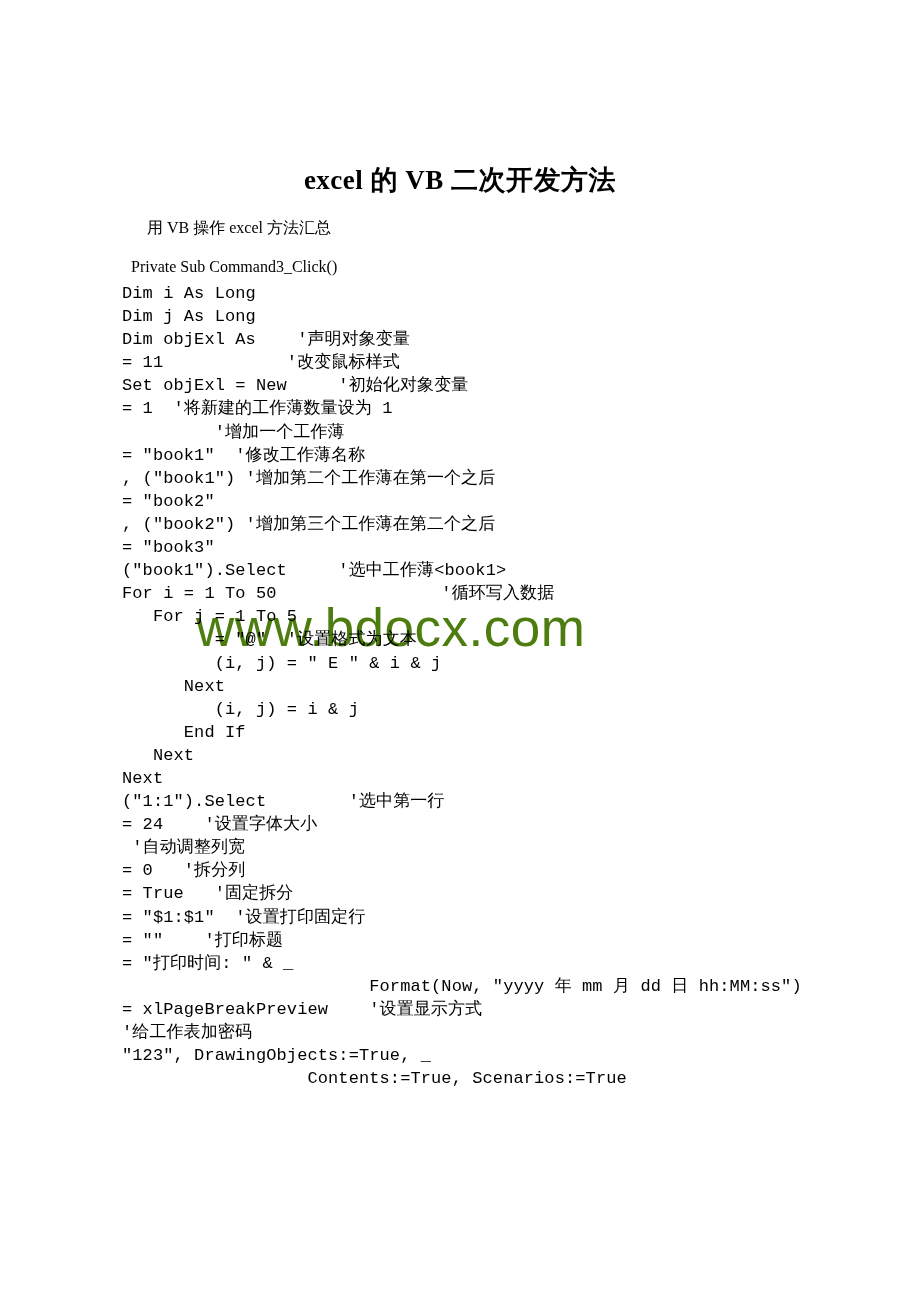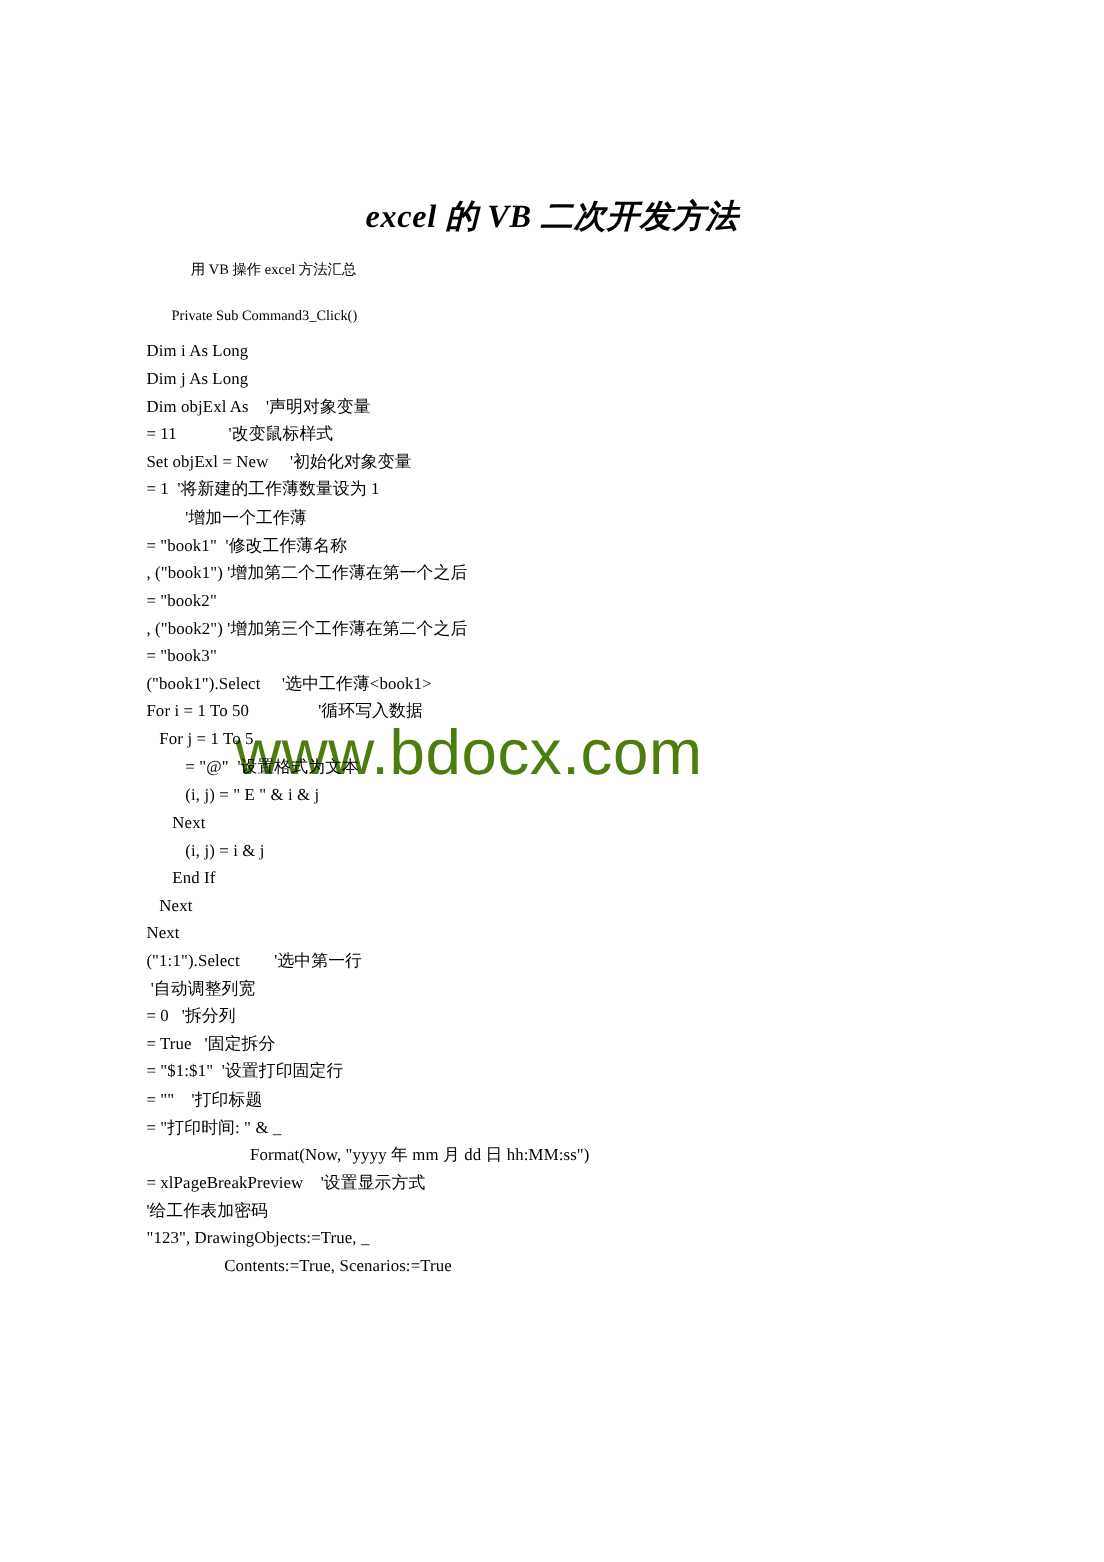--- a/index.html
+++ b/index.html
@@ -52,44 +52,42 @@
     position: absolute;
     left: 0;
     top: 145px;
     width: 920px;
     text-align: center;
     font-size: 27px;
     font-weight: bold;
     letter-spacing: 0.5px;
     line-height: 34px;
     white-space: nowrap;
-    font-style: italic;
   }
 
   
   .intro {
     position: absolute;
-    font-size: 12px;
+    font-size: 16px;
     line-height: 24px;
     white-space: pre;
-    margin-left: 12px;
   }
   .intro-1 { left: 147px; top: 200px; }
   .intro-2 { left: 131px; top: 239px; }
 
   
   #code {
     position: absolute;
     left: 122px;
     top: 282px;
     width: 790px;
   }
   .code-line {
-    font-family: Liberation Serif, serif;
-    font-size: 14px;
+    font-family: Liberation Mono, monospace;
+    font-size: 17px;
     line-height: 23.1px;
     height: 23.1px;
     white-space: pre;
     letter-spacing: 0.1px;
   }
 </style>
 </head>
 <body>
 
 <div id="page">
@@ -121,20 +119,21 @@
         <div class="code-line">For i = 1 To 50                '循环写入数据</div>
         <div class="code-line">   For j = 1 To 5</div>
         <div class="code-line">         = "@"  '设置格式为文本</div>
         <div class="code-line">         (i, j) = " E " &amp; i &amp; j</div>
         <div class="code-line">      Next</div>
         <div class="code-line">         (i, j) = i &amp; j</div>
         <div class="code-line">      End If</div>
         <div class="code-line">   Next</div>
         <div class="code-line">Next</div>
         <div class="code-line">("1:1").Select        '选中第一行</div>
+        <div class="code-line">= 24    '设置字体大小</div>
         <div class="code-line"> '自动调整列宽</div>
         <div class="code-line">= 0   '拆分列</div>
         <div class="code-line">= True   '固定拆分</div>
         <div class="code-line">= "$1:$1"  '设置打印固定行</div>
         <div class="code-line">= ""    '打印标题</div>
         <div class="code-line">= "打印时间: " &amp; _</div>
         <div class="code-line">                        Format(Now, "yyyy 年 mm 月 dd 日 hh:MM:ss")</div>
         <div class="code-line">= xlPageBreakPreview    '设置显示方式</div>
         <div class="code-line">'给工作表加密码</div>
         <div class="code-line">"123", DrawingObjects:=True, _</div>

